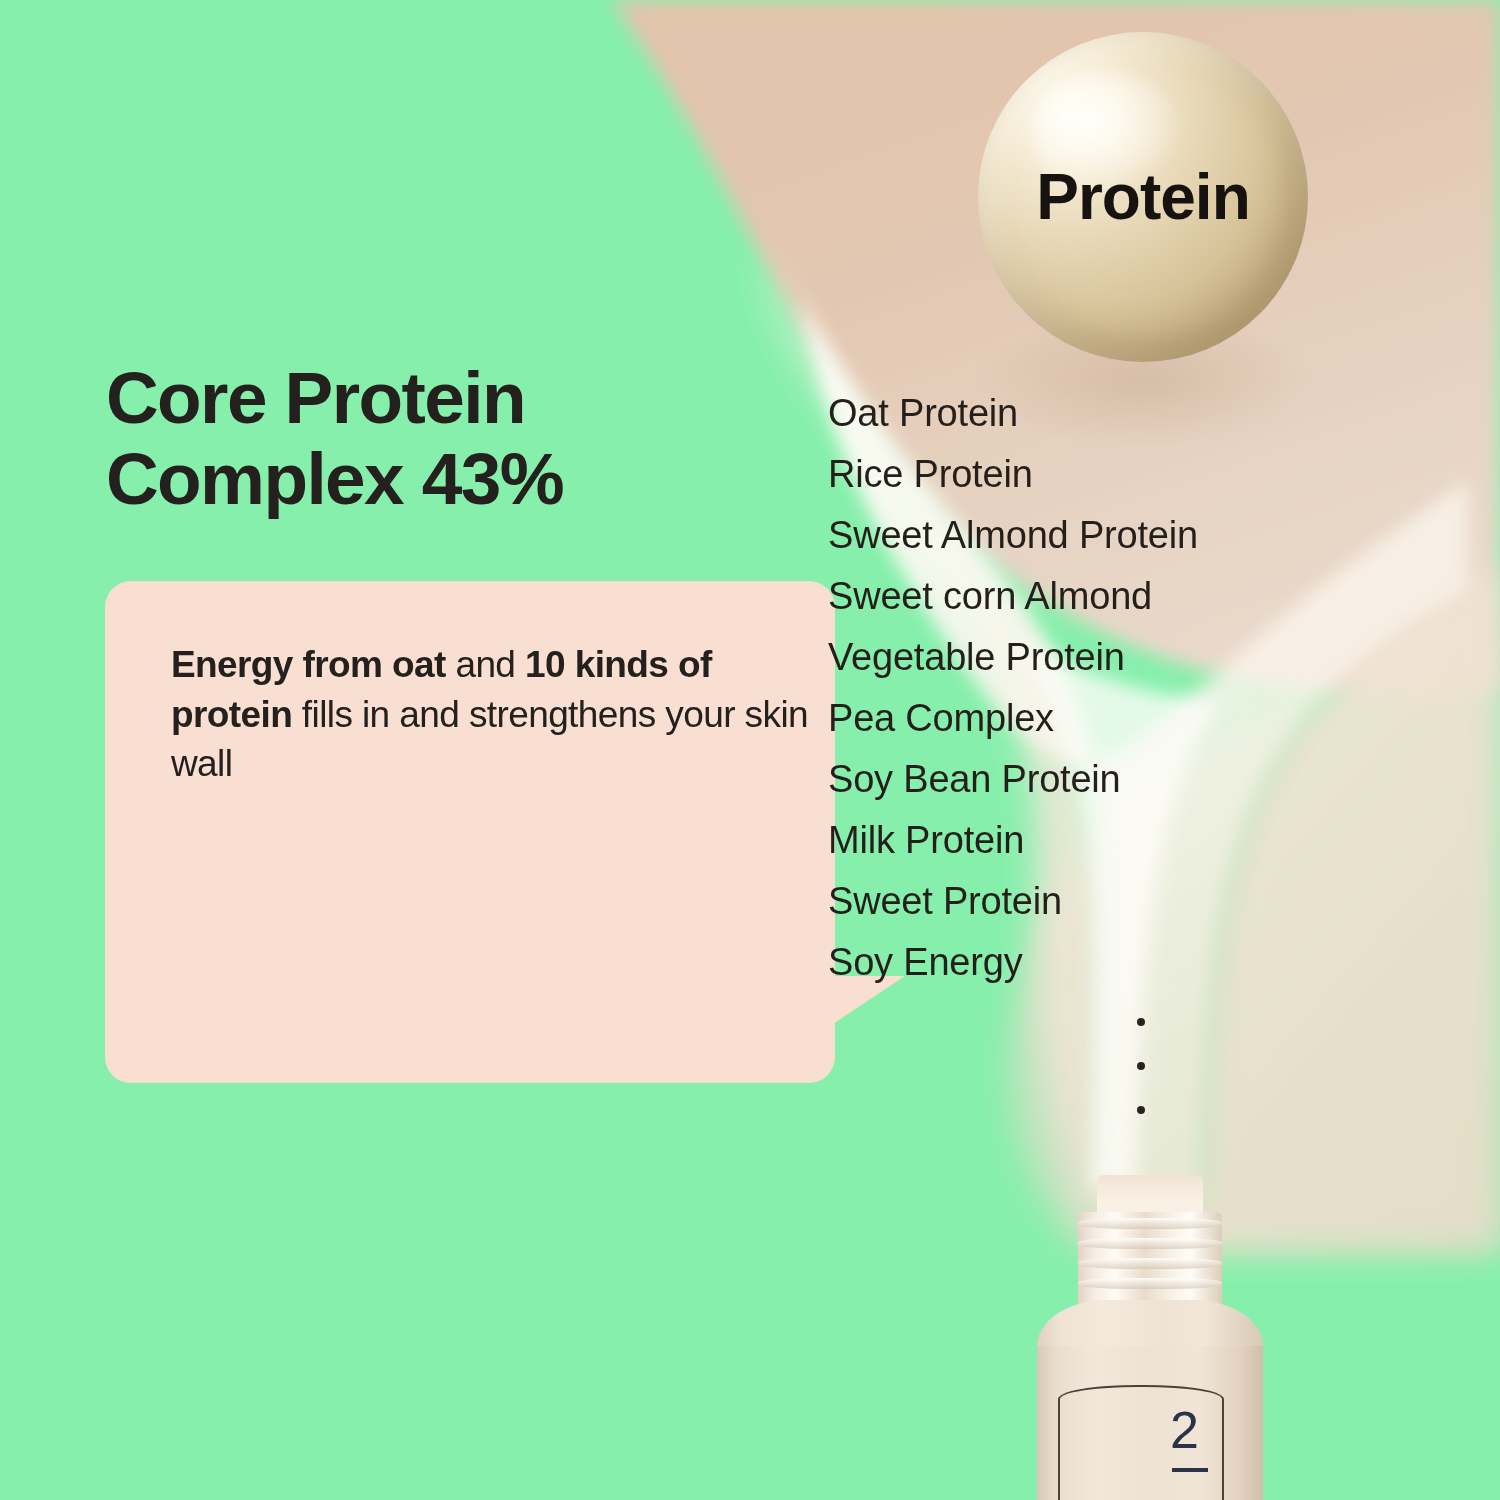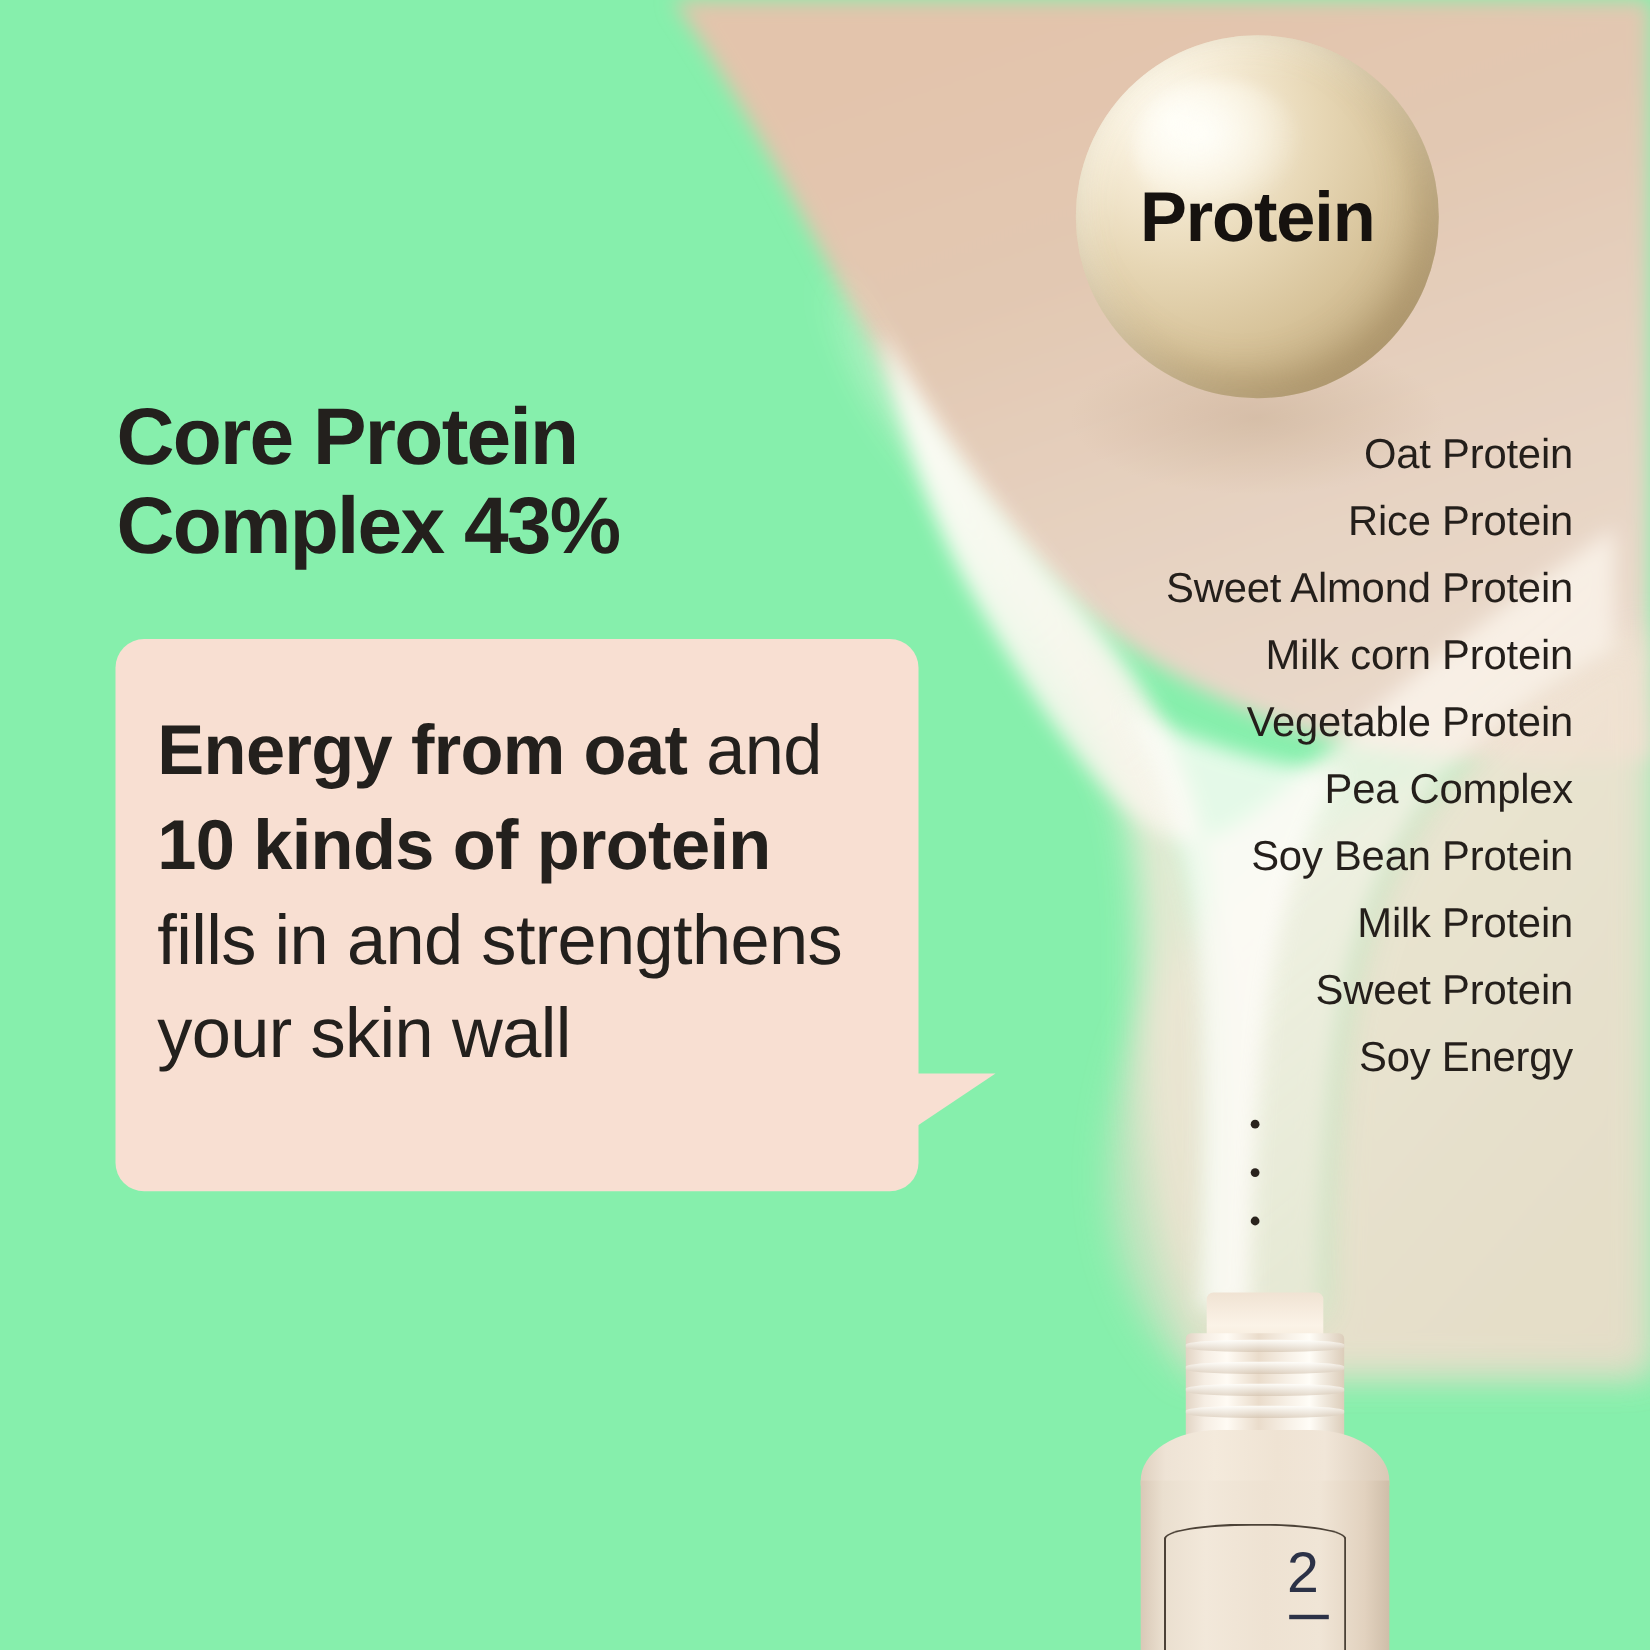--- a/index.html
+++ b/index.html
@@ -93,38 +93,38 @@
     left: 833px;
     top: 976px;
     width: 0;
     height: 0;
     border-top: 0 solid transparent;
     border-left: 72px solid #F8DFD2;
     border-bottom: 48px solid transparent;
   }
   .bubble-text {
     position: absolute;
-    left: 143px;
+    left: 171px;
     top: 640px;
     width: 640px;
-    font-size: 64px;
+    font-size: 37px;
     line-height: 1.34;
     color: #23201D;
     font-weight: 400;
     letter-spacing: -0.6px;
   }
   .bubble-text b { font-weight: 700; }
 
   
   .protein-list {
     position: absolute;
-    left: 860px;
+    left: 828px;
     top: 383px;
     width: 570px;
-    text-align: right;
+    text-align: left;
   }
   .protein-item {
     font-size: 38px;
     line-height: 61px;
     color: #241F1B;
     font-weight: 400;
     letter-spacing: -0.2px;
     white-space: nowrap;
   }
   .ellipsis-dots {
@@ -307,21 +307,21 @@
     <span>and </span><b>10 kinds of</b>
     <b>protein</b><span> fills in and</span>
     <span>strengthens your</span>
     <span>skin wall</span>
   </div>
 
   <div class="protein-list">
     <div class="protein-item">Oat Protein</div>
     <div class="protein-item">Rice Protein</div>
     <div class="protein-item">Sweet Almond Protein</div>
-    <div class="protein-item">Milk corn Protein</div>
+    <div class="protein-item">Sweet corn Almond</div>
     <div class="protein-item">Vegetable Protein</div>
     <div class="protein-item">Pea Complex</div>
     <div class="protein-item">Soy Bean Protein</div>
     <div class="protein-item">Milk Protein</div>
     <div class="protein-item">Sweet Protein</div>
     <div class="protein-item">Soy Energy</div>
   </div>
 
   <div class="ellipsis-dots">
     <span></span>

